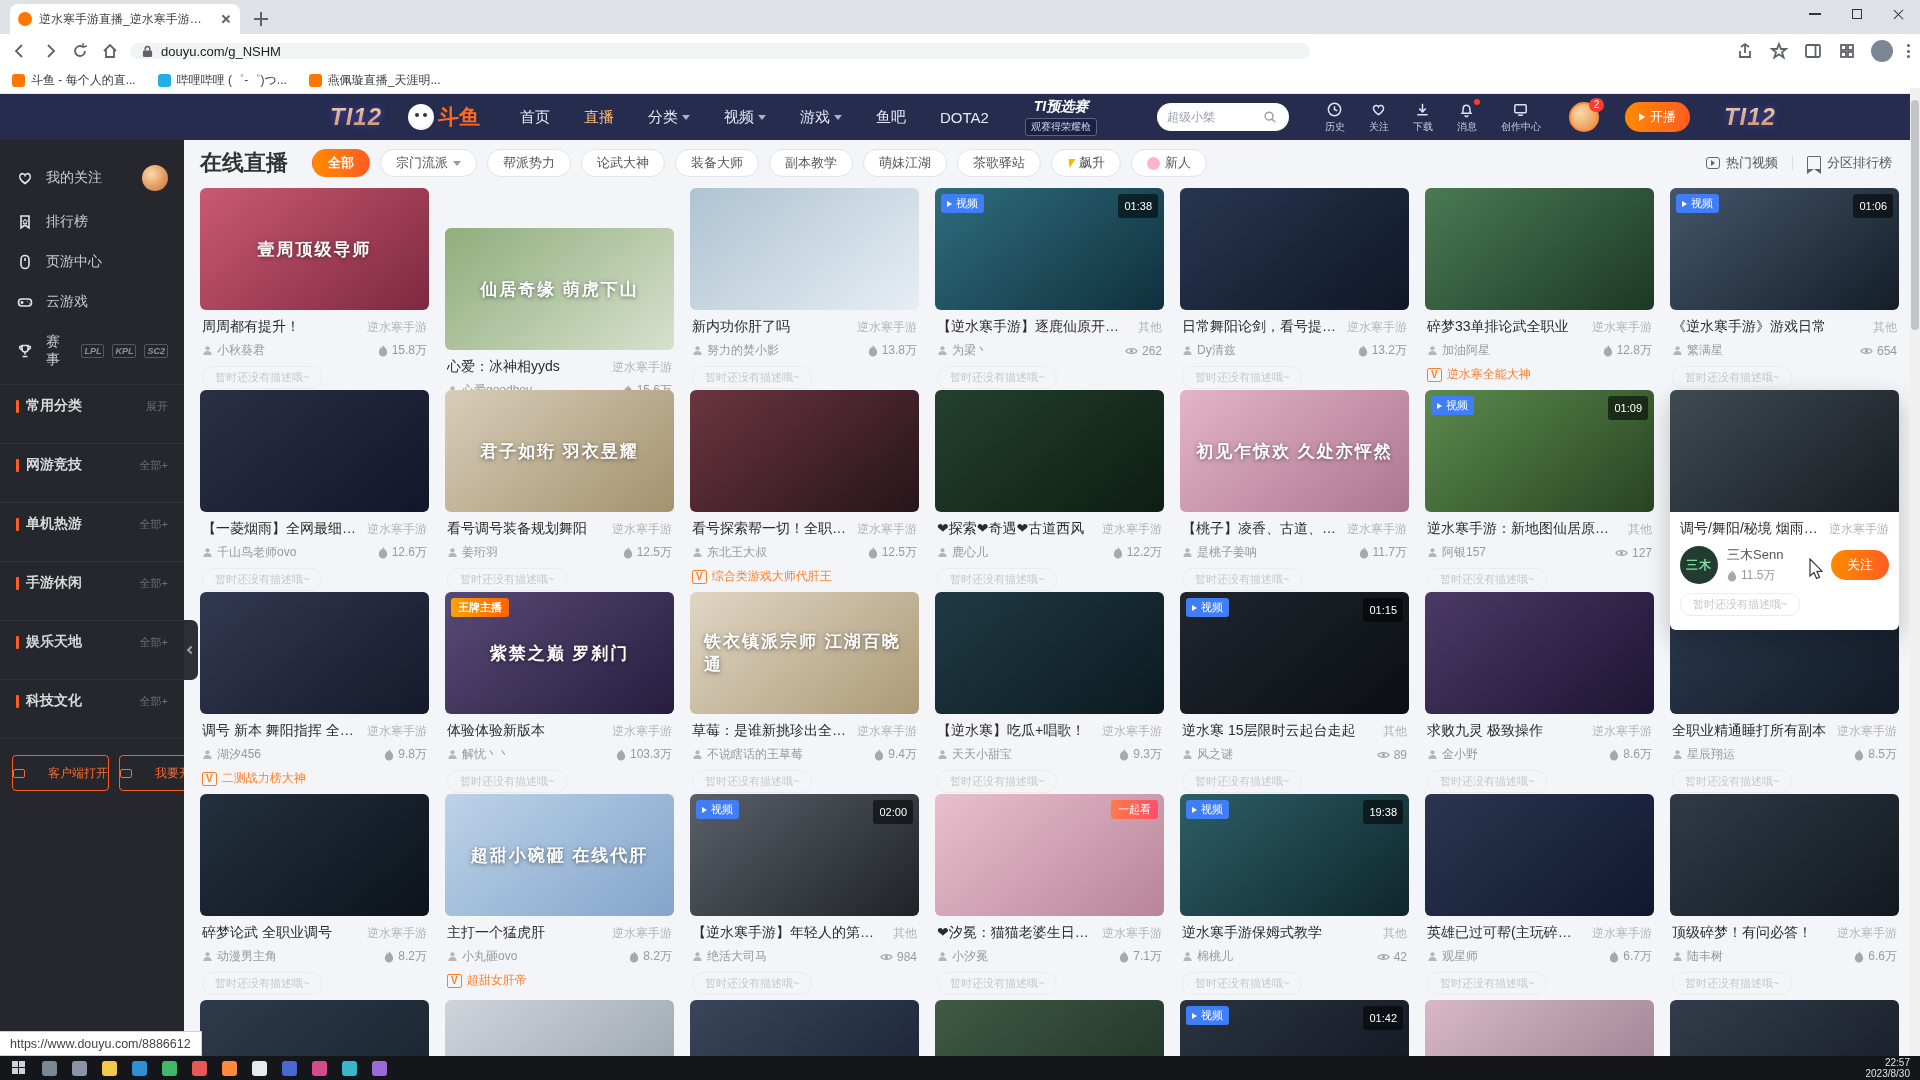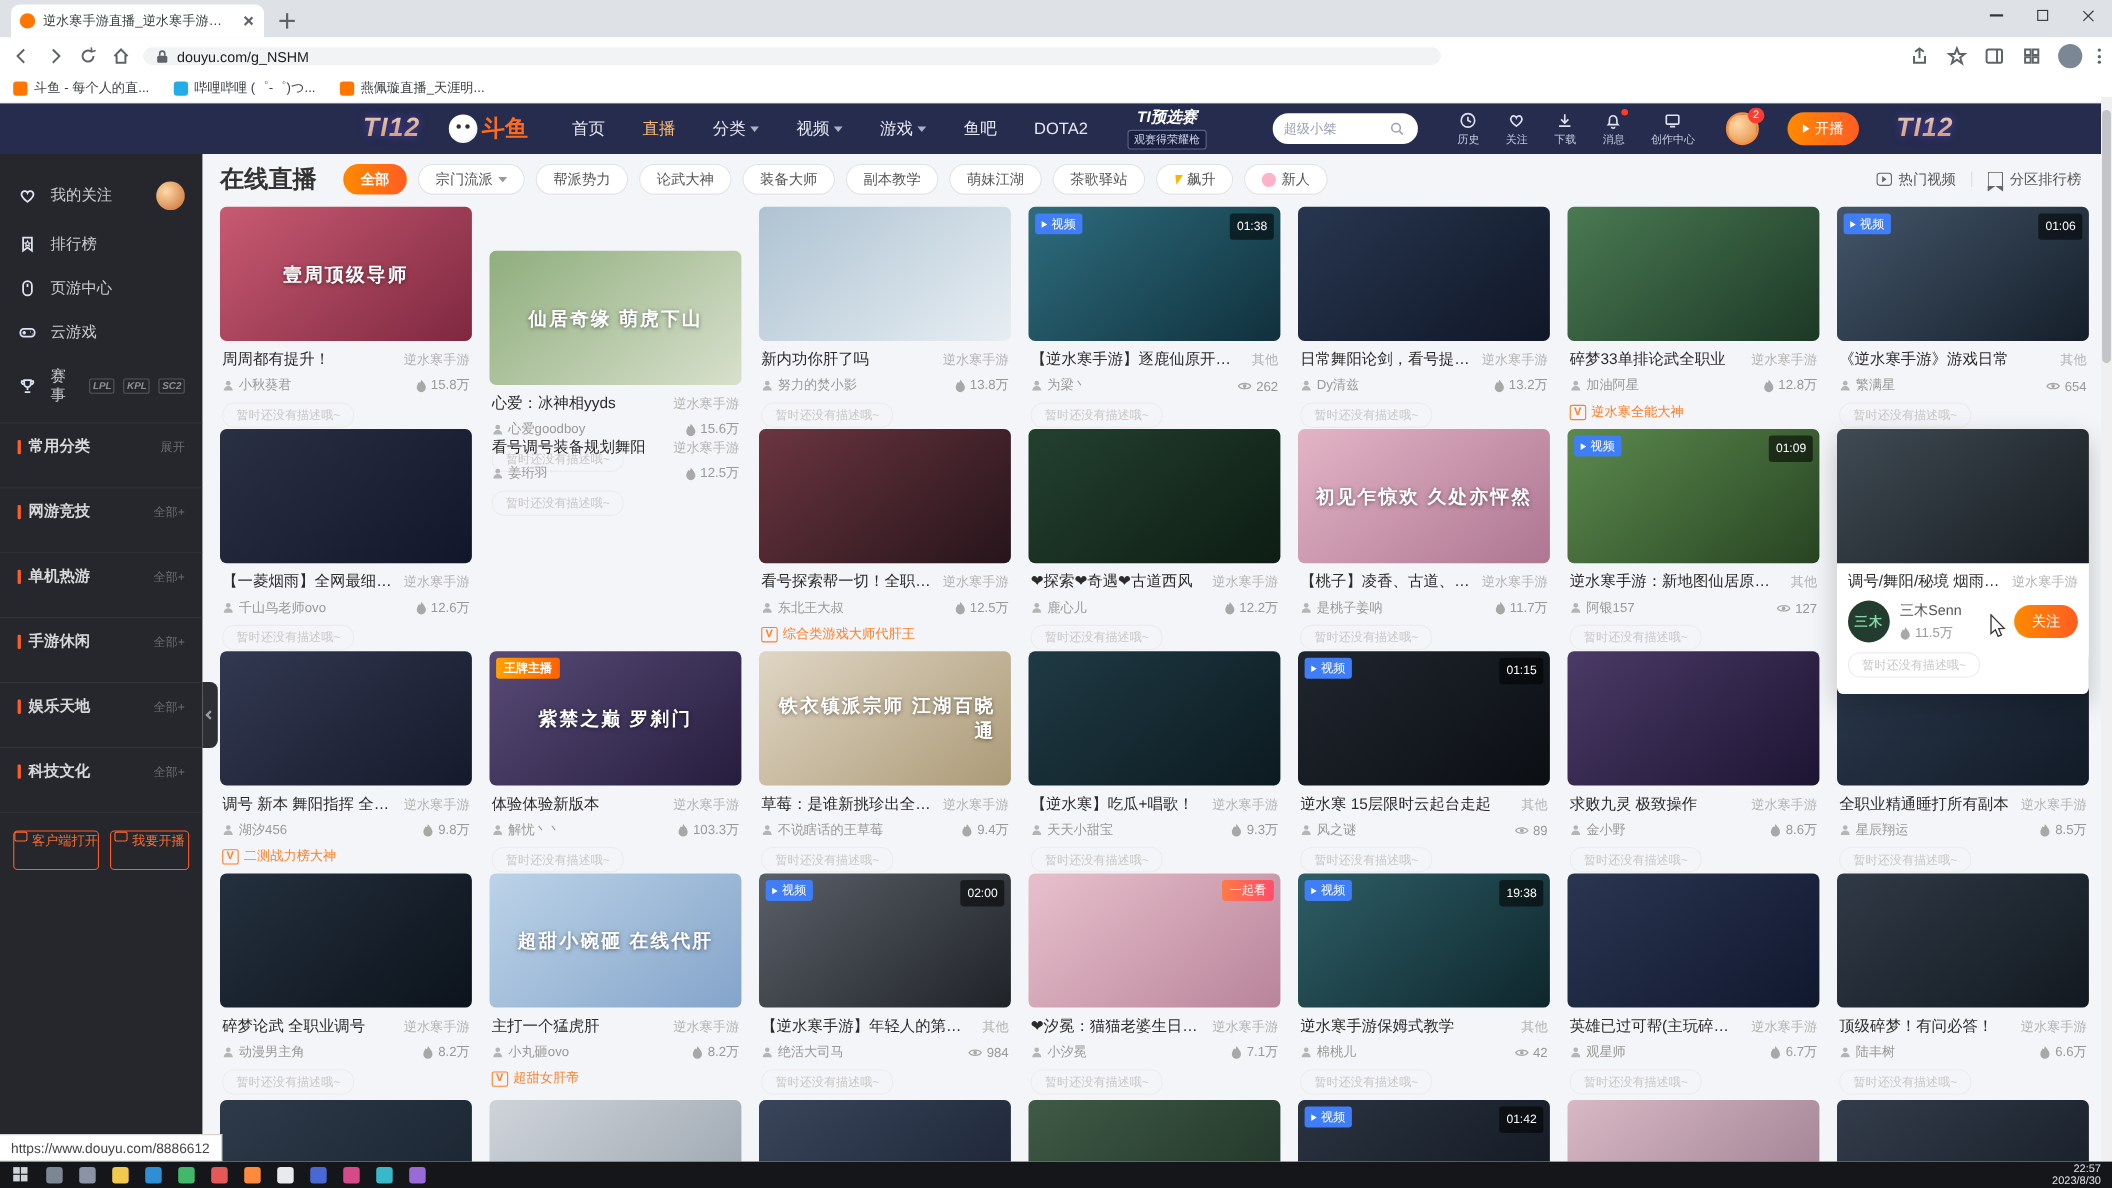--- a/index.html
+++ b/index.html
@@ -71,21 +71,21 @@
 .sb-avatar{margin-left:auto;width:26px;height:26px;border-radius:50%;background:radial-gradient(circle at 35% 35%,#ffd9a8,#c96a2c)}
 .sb-logos{margin-left:auto;display:flex;gap:8px}
 .sb-logo{font-size:9px;color:#8e9097;border:1px solid #55575e;border-radius:2px;padding:1px 2px;font-weight:bold;font-style:italic}
 .sb-sec{border-top:1px solid #323338;padding:12px 16px 6px}
 .sb-sec-head{display:flex;align-items:center;margin-bottom:10px}
 .sb-bar{width:3px;height:13px;background:#ff5d23;margin-right:7px;border-radius:1px}
 .sb-sec-title{font-size:14px;color:#d8d9dc;font-weight:bold}
 .sb-sec-action{margin-left:auto;font-size:11px;color:#6a6c72}
 .sb-links{display:grid;grid-template-columns:1fr 1fr 1fr;row-gap:15px;column-gap:4px;padding:2px 0 10px}
 .sb-btns{display:flex;gap:10px;padding:16px 12px;border-top:1px solid #323338}
-.sb-btn{flex:1;height:36px;border:1px solid #ff5d23;border-radius:4px;color:#ff6a2e;font-size:12px;display:flex;justify-content:center;gap:4px;white-space:nowrap}
+.sb-btn{flex:1;height:36px;border:1px solid #ff5d23;border-radius:4px;color:#ff6a2e;font-size:12px;display:flex;align-items:center;justify-content:center;gap:23px;white-space:nowrap}
 .sb-btn i{width:12px;height:9px;border:1.5px solid #ff6a2e;border-radius:2px;display:block}
 .collapse-tab{position:absolute;left:184px;top:620px;width:14px;height:60px;background:#2e2f34;border-radius:0 7px 7px 0;display:flex;align-items:center;justify-content:center;z-index:2}
 .collapse-tab i{width:6px;height:6px;border-left:2px solid #9a9ca3;border-bottom:2px solid #9a9ca3;transform:rotate(45deg)}
 
 .main{position:absolute;left:184px;top:140px;width:1726px;height:916px;overflow:hidden;padding:0 0 0 16px}
 .filterbar{height:46px;display:flex;align-items:center;gap:10px}
 .page-title{font-size:22px;font-weight:bold;color:#333;margin-right:14px}
 .pill{height:28px;border-radius:14px;border:1px solid #e3e3e3;background:#fff;color:#555;font-size:13px;display:flex;align-items:center;gap:5px;padding:0 15px;white-space:nowrap}
 .pill.active{background:linear-gradient(90deg,#ff8a00,#ff5d23);border-color:transparent;color:#fff;font-weight:bold}
 .pill .caret{border-top-color:#999}
@@ -99,21 +99,21 @@
 .fr-ic.rank{border-radius:2px 2px 0 0;border-bottom:0;height:14px}
 .fr-ic.rank:after{content:"";position:absolute;left:-1.5px;bottom:-4px;border-left:7px solid #666;border-right:7px solid #666;border-bottom:5px solid transparent}
 
 .grid{display:grid;grid-template-columns:repeat(7,229px);column-gap:16px;row-gap:0;grid-auto-rows:202px;margin-top:2px}
 .card{position:relative}
 .card-inner{background:transparent}
 .card-hover .card-inner{position:absolute;left:0;top:0;right:0;z-index:6;background:#fff;border-radius:6px;box-shadow:0 10px 26px rgba(0,0,0,.22);padding-bottom:10px}
 .card-hover .cbody{padding:8px 10px 0}
 .thumb{width:229px;height:122px;border-radius:6px;position:relative;overflow:hidden}
 .card-hover .thumb{border-radius:6px 6px 0 0}
-.thumb-text{position:absolute;inset:0;display:flex;align-items:center;justify-content:center;text-align:right;color:#fff;font-size:17px;font-weight:bold;letter-spacing:2px;text-shadow:0 1px 4px rgba(0,0,0,.5);padding:0 14px}
+.thumb-text{position:absolute;inset:0;display:flex;align-items:center;justify-content:center;text-align:left;color:#fff;font-size:17px;font-weight:bold;letter-spacing:2px;text-shadow:0 1px 4px rgba(0,0,0,.5);padding:0 14px}
 .badge-video{position:absolute;left:6px;top:6px;background:#3f7ef7;color:#fff;font-size:11px;border-radius:3px;padding:2px 6px;display:flex;align-items:center;gap:4px}
 .badge-video i{width:0;height:0;border-top:3.5px solid transparent;border-bottom:3.5px solid transparent;border-left:5px solid #fff}
 .badge-duration{position:absolute;right:6px;top:6px;background:rgba(0,0,0,.55);color:#fff;font-size:11px;border-radius:3px;padding:6px 6px}
 .badge-crown{position:absolute;left:6px;top:6px;background:linear-gradient(90deg,#ffa200,#ff6200);color:#fff;font-size:11px;border-radius:3px;padding:2px 7px;font-weight:bold}
 .badge-watch{position:absolute;right:6px;top:6px;background:linear-gradient(90deg,#ff7a45,#ff4d6a);color:#fff;font-size:11px;border-radius:3px;padding:2px 7px}
 .cbody{padding:8px 2px 0}
 .crow1{display:flex;align-items:baseline;gap:8px}
 .ctitle{font-size:14px;color:#2b2b2b;white-space:nowrap;overflow:hidden;text-overflow:ellipsis;flex:1}
 .ccat{font-size:12px;color:#b3b3b3;white-space:nowrap}
 .crow2{display:flex;align-items:center;margin-top:6px}
@@ -833,20 +833,24 @@
               </span>
             </div>
             <div class="crow3"><span class="desc-pill">暂时还没有描述哦~</span></div>
 
           </div>
         </div>
       </div>
 
       <div class="card">
         <div class="card-inner">
+          <div class="thumb" style="background: linear-gradient(140deg, rgb(216, 205, 185), rgb(163, 146, 111));">
+            <div class="thumb-text">君子如珩 羽衣昱耀</div>
+
+          </div>
           <div class="cbody">
             <div class="crow1">
               <span class="ctitle">看号调号装备规划舞阳</span>
               <span class="ccat">逆水寒手游</span>
             </div>
             <div class="crow2">
               <span class="cname">
                 <svg width="11" height="11" viewBox="0 0 12 12">
                   <circle cx="6" cy="3.6" r="2.3" fill="#b5b5b5"></circle>
                   <path d="M1.5 11 a4.5 4.5 0 0 1 9 0 Z" fill="#b5b5b5"></path>

